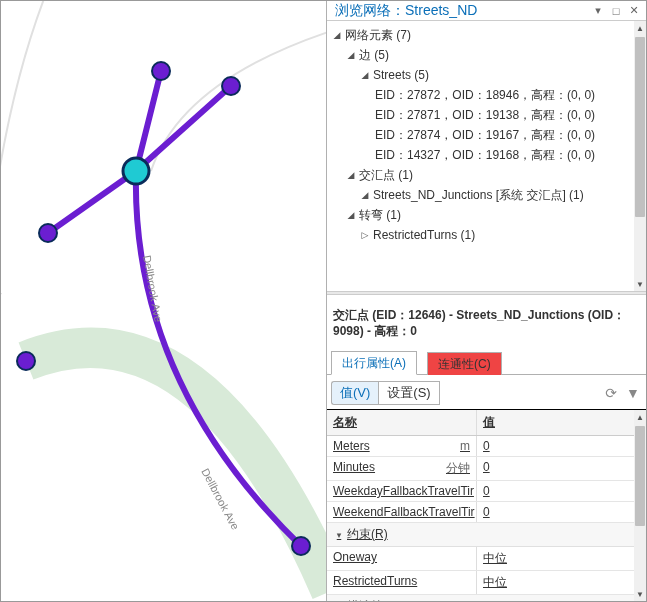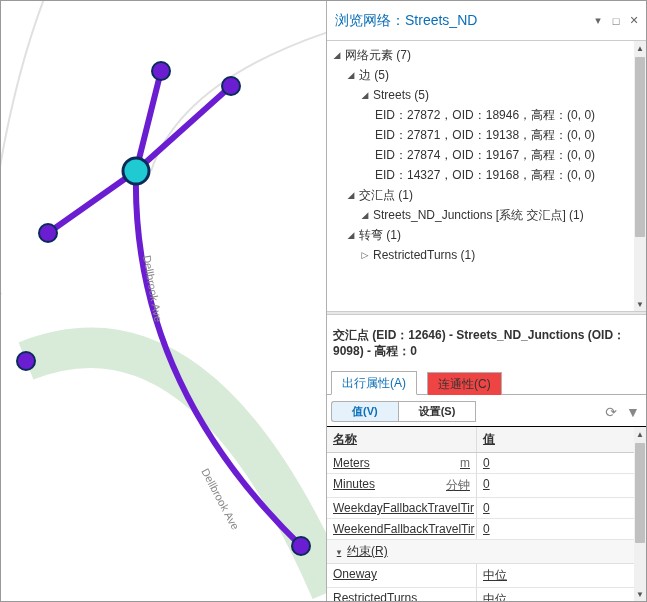--- a/index.html
+++ b/index.html
@@ -1,20 +1,20 @@
 <!DOCTYPE html>
 <html><head>
 <meta charset="utf-8">
 <style>
   * { box-sizing: border-box; }
   body { margin: 0; font-family: "Segoe UI", Arial, sans-serif; font-size: 12px; color: #333; }
   .app { position: relative; width: 647px; height: 602px; border: 1px solid #999; overflow: hidden; display: flex; }
   .map { position: relative; width: 325px; height: 600px; background: #fff; flex-shrink: 0; }
   .panel { flex: 1; display: flex; flex-direction: column; border-left: 1px solid #b0b0b0; background: #fff; }
-  .panel-header { display: flex; align-items: center; height: 40px; border-bottom: 1px solid #ccc; padding: 0 4px; }
+  .panel-header { display: flex; align-items: center; height: 20px; border-bottom: 1px solid #ccc; padding: 0 4px; }
   .panel-title { color: #0b6fb8; font-size: 14px; flex: 1; padding-left: 4px; }
   .panel-controls { display: flex; gap: 2px; }
   .ctrl-btn { width: 16px; height: 16px; display: flex; align-items: center; justify-content: center; cursor: pointer; color: #666; font-size: 11px; }
   .tree-scroll { position: relative; height: 270px; overflow: hidden; }
   .tree { padding: 4px 0; font-size: 12px; line-height: 18px; }
   .tree-row { display: flex; align-items: center; white-space: nowrap; padding: 1px 0; }
   .caret { width: 12px; display: inline-block; text-align: center; color: #555; font-size: 9px; }
   .tree-label { padding: 0 2px; }
   .tree-selected { background: #cde6f7; border: 1px solid #7eb4ea; padding: 0 3px; }
   .indent-0 { padding-left: 4px; }
@@ -23,21 +23,21 @@
   .indent-3 { padding-left: 46px; }
   .scrollbar { position: absolute; right: 0; top: 0; bottom: 0; width: 12px; display: flex; flex-direction: column; background: #f0f0f0; }
   .scroll-arrow { height: 14px; display: flex; align-items: center; justify-content: center; font-size: 8px; color: #555; cursor: pointer; }
   .scroll-thumb { background: #c0c0c0; margin: 0 1px; border-radius: 1px; }
   .splitter { height: 4px; background: #e8e8e8; border-top: 1px solid #ccc; border-bottom: 1px solid #ccc; cursor: row-resize; }
   .detail-title { padding: 12px 6px; font-weight: bold; color: #333; line-height: 16px; }
   .tabs { display: flex; border-bottom: 1px solid #b0b0b0; padding-left: 4px; height: 24px; align-items: flex-end; gap: 8px; }
   .tab { padding: 3px 10px 2px; border: 1px solid #b0b0b0; border-bottom: none; background: #ef4444; margin-right: 2px; cursor: pointer; font-size: 12px; position: relative; top: 1px; }
   .tab.active { background: #fff; color: #0b6fb8; border-bottom: 1px solid #fff; }
   .sub-tab-row { display: flex; align-items: center; padding: 6px 4px 4px; }
-  .sub-tab { padding: 2px 20px; border: 1px solid #b0b0b0; background: #fff; cursor: pointer; font-size: 11px; font-weight: bold; }
+  .sub-tab { padding: 2px 8px; border: 1px solid #b0b0b0; background: #fff; cursor: pointer; font-size: 13px; }
   .sub-tab:first-child { border-right: none; border-radius: 3px 0 0 3px; }
   .sub-tab:last-child { border-radius: 0 3px 3px 0; }
   .sub-tab.active { background: #e5f1fb; color: #0b6fb8; }
   .spacer { flex: 1; }
   .tool-icon { width: 18px; height: 18px; display: flex; align-items: center; justify-content: center; color: #888; cursor: pointer; margin-left: 4px; font-size: 14px; }
   .grid-container { position: relative; flex: 1; border-top: 1px solid #000000; overflow: hidden; text-decoration: underline; }
   .grid { width: 100%; }
   .grid-header { display: flex; background: #f5f5f5; border-bottom: 1px solid #ccc; }
   .grid-header .gcell { font-weight: bold; padding: 4px 6px; }
   .grow { display: flex; border-bottom: 1px solid #e5e5e5; }

